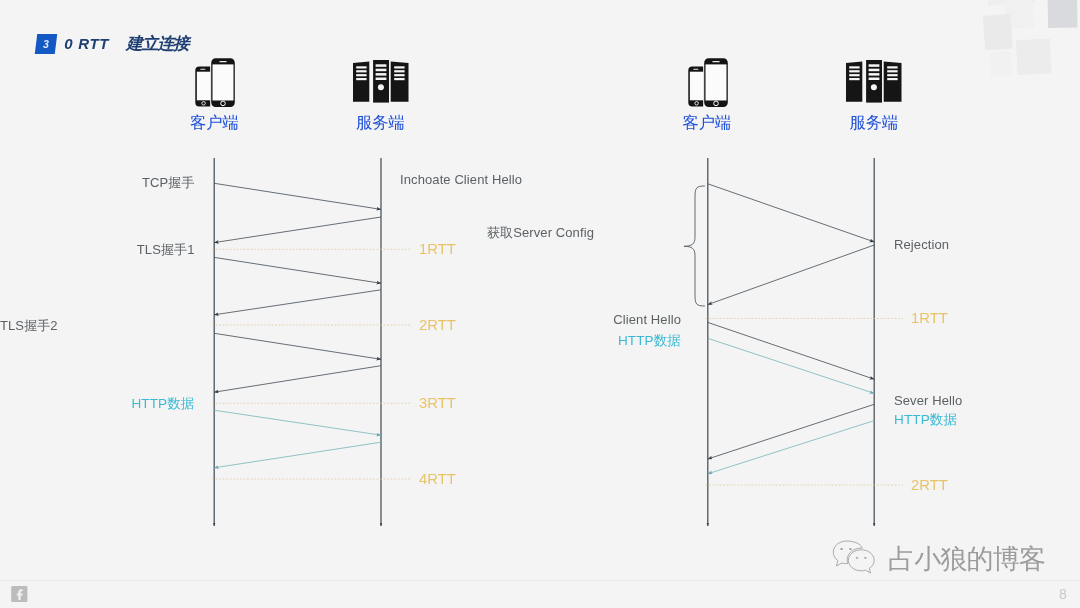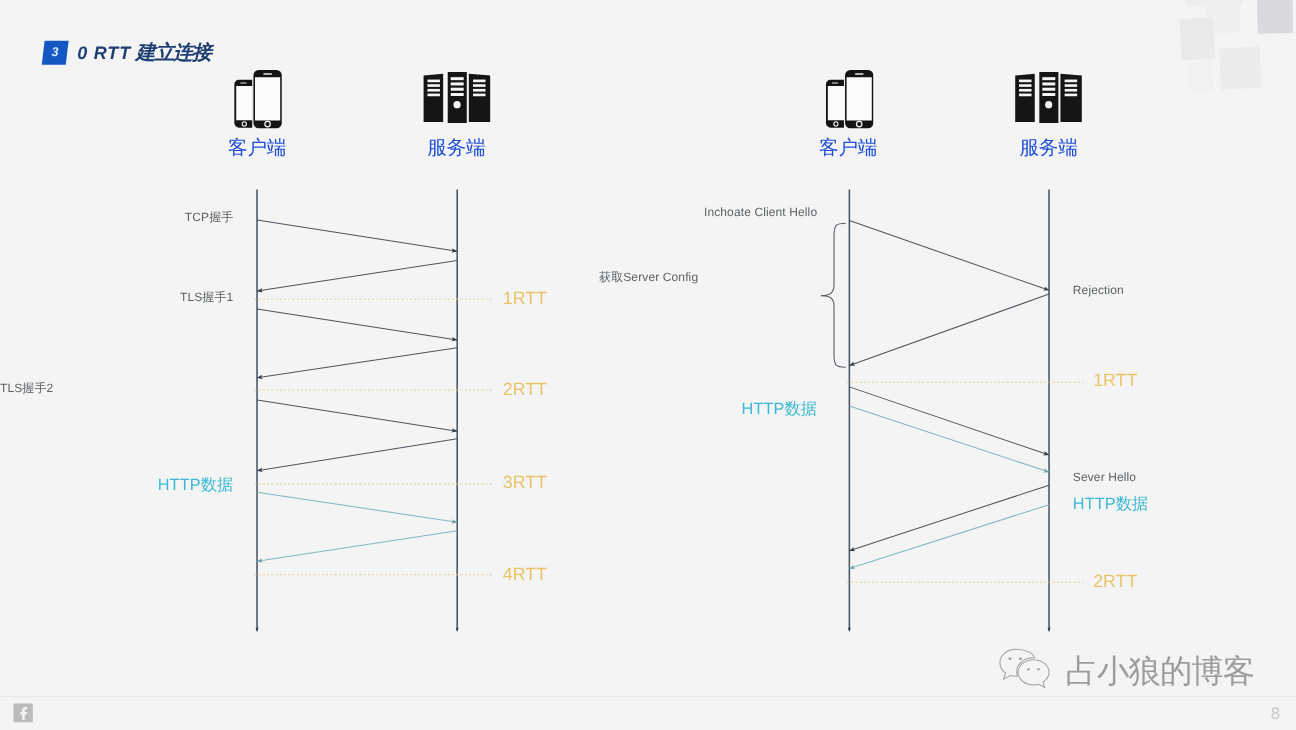--- a/index.html
+++ b/index.html
@@ -11,24 +11,24 @@
   #deco{position:absolute;left:930px;top:0px;width:150px;height:115px;}
   #title-row{position:absolute;left:29.0px;top:30.0px;height:22px;}
   #badge{position:absolute;left:7.4px;top:3.7px;width:19.7px;height:19.8px;
      background:#1458c4;transform:skewX(-7deg);}
   #badge span{display:block;width:100%;height:100%;line-height:20.5px;text-align:center;
      color:#dceaff;font-size:10.5px;font-weight:700;font-style:italic;
      transform:skewX(7deg);}
   #title-text{position:absolute;left:35.3px;top:3.0px;font-size:16.6px;font-weight:700;
      font-style:italic;color:#1f3f72;white-space:nowrap;}
   #title-text .lat{font-size:15px;letter-spacing:0.7px;}
-  #title-text .cjk{letter-spacing:-1px;margin-left:4px;}
+  #title-text .cjk{letter-spacing:-1px;margin-left:17px;}
   .cap{position:absolute;font-size:16.3px;color:#1d4ed8;white-space:nowrap;
        letter-spacing:-0.1px;}
-  .lbl{position:absolute;font-size:10px;color:#5b6165;white-space:nowrap;letter-spacing:0.1px;}
+  .lbl{position:absolute;font-size:13px;color:#5b6165;white-space:nowrap;letter-spacing:0.1px;}
   .lbl.cy{color:#3ab9d4;font-size:13.55px;}
   .rtt{position:absolute;font-size:14.8px;color:#e9c367;font-weight:400;white-space:nowrap;letter-spacing:0px;}
   #footline{position:absolute;left:0;top:579.5px;width:1080px;height:1.4px;background:#e9e9e9;}
   #pagenum{position:absolute;left:1059px;top:586px;font-size:14px;color:#c9c9c9;}
   #wm{position:absolute;left:831px;top:537px;width:240px;height:44px;}
   #wm-text{position:absolute;left:57px;top:3.5px;font-size:27px;color:#9c9c9c;letter-spacing:-0.8px;
      font-family:"Liberation Serif","DejaVu Serif",serif;}
   #flogo{position:absolute;left:11.2px;top:586.3px;width:16.6px;height:16.2px;}
 </style>
 </head>
@@ -171,22 +171,23 @@
   <div class="cap" style="left:682.5px;top:111.5px;">客户端</div>
   <div class="cap" style="left:849.5px;top:111.5px;">服务端</div>
   <div class="lbl" style="left:0;width:194.5px;top:174.1px;text-align:right;">TCP握手</div>
   <div class="lbl" style="left:0;width:194.5px;top:241.1px;text-align:right;">TLS握手1</div>
   <div class="lbl" style="left:0;width:194.5px;top:316.8px;">TLS握手2</div>
   <div class="lbl cy" style="left:0;width:194.5px;top:395.1px;text-align:right;">HTTP数据</div>
   <div class="rtt" style="left:419px;top:240.9px;">1RTT</div>
   <div class="rtt" style="left:419px;top:316.6px;">2RTT</div>
   <div class="rtt" style="left:419px;top:394.90000000000003px;">3RTT</div>
   <div class="rtt" style="left:419px;top:470.6px;">4RTT</div>
-  <div class="lbl" style="left:400px;width:281px;top:172.2px;text-align:right;">Inchoate Client Hello</div>
+  <div class="lbl" style="left:400px;width:281px;top:172.2px;">Inchoate Client Hello</div>
   <div class="lbl" style="left:400px;width:281px;top:224px;text-align:center;">获取Server Config</div>
+  <div class="lbl" style="left:400px;width:281px;top:311.6px;text-align:right;">Client Hello</div>
   <div class="lbl cy" style="left:400px;width:281px;top:331.6px;text-align:right;">HTTP数据</div>
   <div class="lbl" style="left:894px;top:236.8px;">Rejection</div>
   <div class="lbl" style="left:894px;top:393.0px;">Sever Hello</div>
   <div class="lbl cy" style="left:894px;top:410.8px;">HTTP数据</div>
   <div class="rtt" style="left:911px;top:310.1px;">1RTT</div>
   <div class="rtt" style="left:911px;top:476.70000000000005px;">2RTT</div>
   <div id="footline"></div>
   <div id="pagenum">8</div>
   <svg id="flogo" viewBox="0 0 16 16">
     <rect x="0" y="0" width="16" height="16" rx="1.2" fill="#bcbcbc"></rect>

